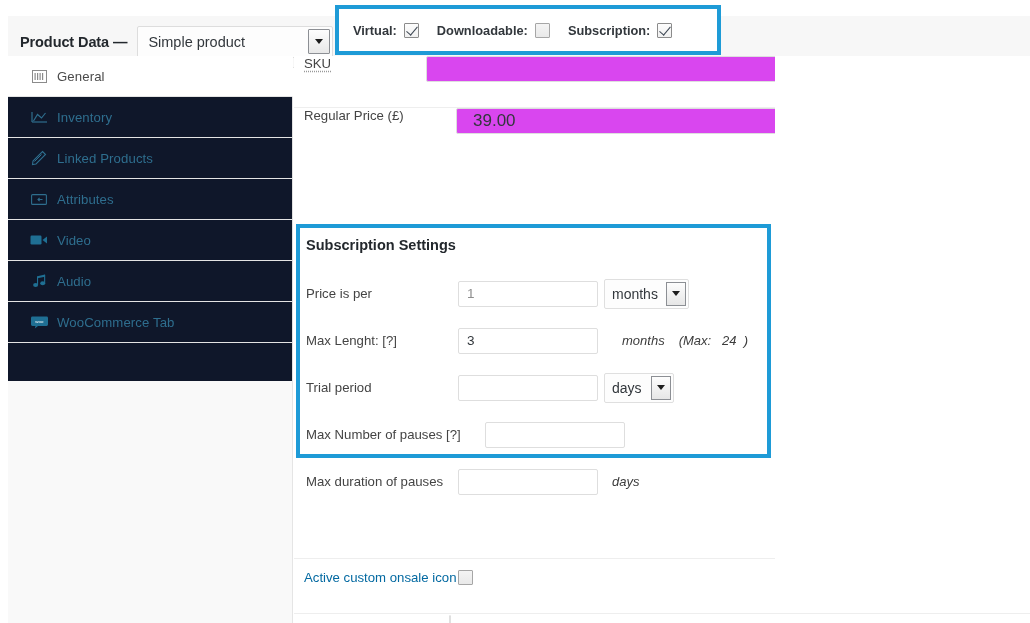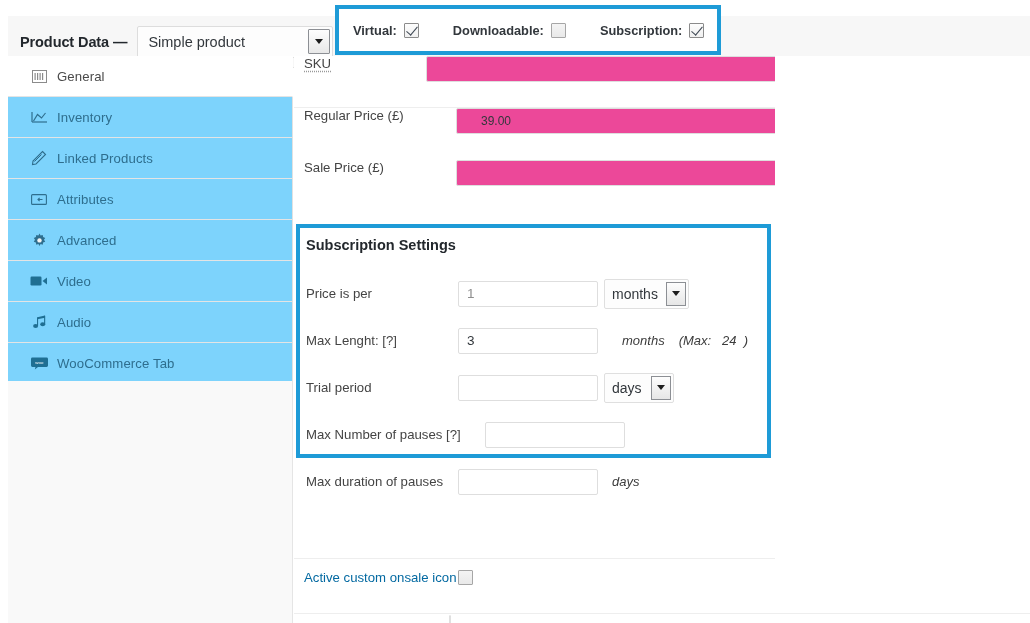--- a/index.html
+++ b/index.html
@@ -70,21 +70,21 @@
   
   .flags-highlight {
     position: absolute;
     left: 335px; top: 5px;
     width: 386px; height: 50px;
     border: 4px solid #1e9bd7;
     background: #ffffff;
     display: flex;
     align-items: center;
     padding-left: 14px;
-    gap: 16px;
+    gap: 0px;
   }
   .flag-item {
     display: flex;
     align-items: center;
     margin-right: 18px;
     white-space: nowrap;
   }
   .flag-label {
     font-size: 12.8px;
     font-weight: bold;
@@ -111,21 +111,21 @@
   .cb.empty {
     background: linear-gradient(#f4f4f4, #e9e9e9);
     border-color: #a6a6a6;
   }
 
   
   .sidebar {
     position: absolute;
     left: 8px; top: 56px;
     width: 285px; height: 325px;
-    background: #7dd3fc;
+    background: #0f172a;
     border-right: 1px solid #e1e1e1;
   }
   .side-fill {
     position: absolute;
     left: 8px; top: 381px;
     width: 285px; height: 242px;
     background: #f9f9f9;
     border-right: 1px solid #e5e5e5;
   }
   .tab {
@@ -178,25 +178,25 @@
     flex: none;
   }
   .fld-label.dotted {
     text-decoration: underline dotted #999;
     text-underline-offset: 3px;
     width: auto;
   }
   .txt {
     height: 26px;
     border: 1px solid #dedede;
-    background: #ec4899;
+    background: #d946ef;
     border-radius: 2px;
-    font-size: 12px;
+    font-size: 17px;
     color: #32373c;
-    padding: 0 24px;
+    padding: 0 16px;
     font-family: "Liberation Sans", sans-serif;
     outline: none;
   }
   .txt.wide { width: 468px; }
   .help-icon {
     margin-left: 14px;
     width: 16px; height: 16px;
     border: 1.4px solid #b3b3b3;
     border-radius: 50%;
     color: #b3b3b3;
@@ -392,29 +392,20 @@
     <div class="tab">
       <span class="tab-icon">
         <svg width="16" height="13" viewBox="0 0 16 13">
             <rect x="0.6" y="1.6" width="14.8" height="9.8" rx="1" fill="none" stroke="#2e6e8e" stroke-width="1.1"></rect>
             <path d="M11.5 6.5 L7 6.5 M8.6 4.9 L7 6.5 L8.6 8.1" stroke="#2e6e8e" stroke-width="1.1" fill="none"></path>
           </svg>
       </span>
       <span class="tab-label">Attributes</span>
     </div>
 
-    <div class="tab">
-      <span class="tab-icon">
-        <svg width="15" height="15" viewBox="0 0 15 15">
-            <path fill="#2e6e8e" d="M7.5 0.6 l1.1 1.9 2.1-.6 .4 2.2 2.1.8-1.2 1.9 1.2 1.9-2.1.8-.4 2.2-2.1-.6-1.1 1.9-1.1-1.9-2.1.6-.4-2.2-2.1-.8 1.2-1.9-1.2-1.9 2.1-.8 .4-2.2 2.1.6z"></path>
-            <circle cx="7.5" cy="7.4" r="2.2" fill="#f3f3f3"></circle>
-          </svg>
-      </span>
-      <span class="tab-label">Advanced</span>
-    </div>
 
     <div class="tab">
       <span class="tab-icon">
         <svg width="18" height="12" viewBox="0 0 18 12">
             <rect x="0.5" y="1.5" width="11" height="9" rx="1.2" fill="#1f6f93"></rect>
             <path d="M12.5 6 L17 2.5 L17 9.5 Z" fill="#1f6f93"></path>
           </svg>
       </span>
       <span class="tab-label">Video</span>
     </div>
@@ -450,25 +441,20 @@
       <span class="fld-label dotted">SKU</span>
       <input class="txt wide" style="margin-left: 95px;" type="text" value="">
       <span class="help-icon">?</span>
     </div>
 
     <div class="form-row">
       <span class="fld-label">Regular Price (£)</span>
       <input class="txt wide" type="text" value="39.00" style="">
     </div>
 
-    <div class="form-row">
-      <span class="fld-label">Sale Price (£)</span>
-      <input class="txt wide" type="text" value="" style="">
-      <span class="schedule-link">Schedule</span>
-    </div>
 
     <div class="subs-box">
       <div class="subs-title">Subscription Settings</div>
 
       <div class="subs-row" style="margin-top:42px">
         <span class="subs-label w150">Price is per</span>
         <input class="s-input gray" type="text" value="1" style="">
         <div class="unit-select">
           <span>months</span>
           <span class="unit-arrow">

